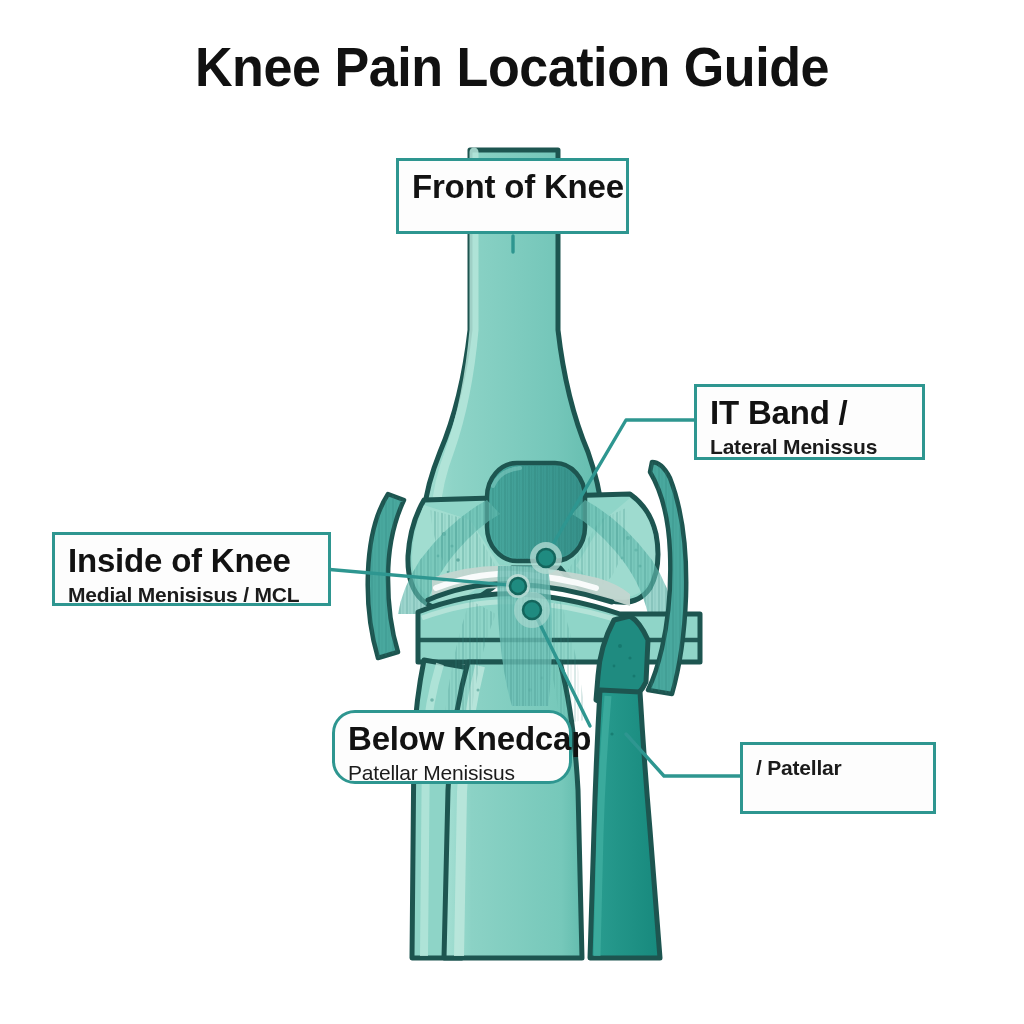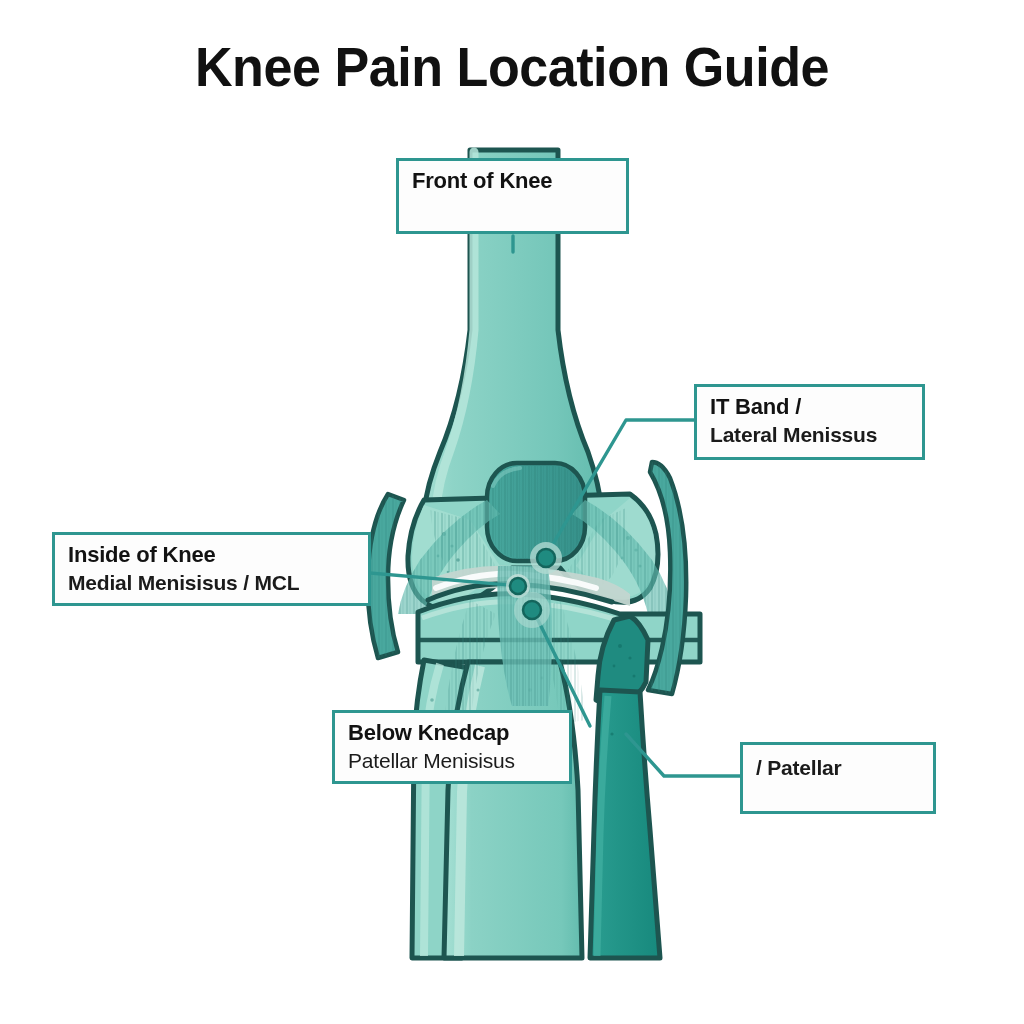--- a/index.html
+++ b/index.html
@@ -32,39 +32,39 @@
   
   .callout{
     position:absolute;
     background:#fdfdfd;
     border:3px solid #2e9690;
     box-sizing:border-box;
     padding:8px 11px 9px 13px;
     line-height:1.12;
   }
   .callout .l1{
-    font-size:22px;
+    font-size:33px;
     font-weight:bold;
     color:#121212;
     white-space:nowrap;
     letter-spacing:-0.2px;
   }
   .callout .l2{
     font-size:21px;
     color:#1b1b1b;
     white-space:nowrap;
     letter-spacing:-0.2px;
     margin-top:3px;
   }
   .callout.b2 .l2{font-weight:bold;}
 
   #callout-front{left:396px;top:158px;width:233px;height:76px;}
   #callout-itband{left:694px;top:384px;width:231px;height:76px;}
-  #callout-inside{left:52px;top:532px;width:319px;height:74px;}
-  #callout-below{left:332px;top:710px;width:240px;height:74px;}
+  #callout-inside{left:52px;top:532px;width:279px;height:74px;}
+  #callout-below{left:332px;top:710px;width:240px;height:74px;border-radius:23px;}
   #callout-bakers{left:740px;top:742px;width:196px;height:72px;}
 </style>
 </head>
 <body>
 
 <div id="stage">
 
   <div class="title">Knee Pain Location Guide</div>
 
   <svg class="anatomy" viewBox="0 0 1024 1024">

